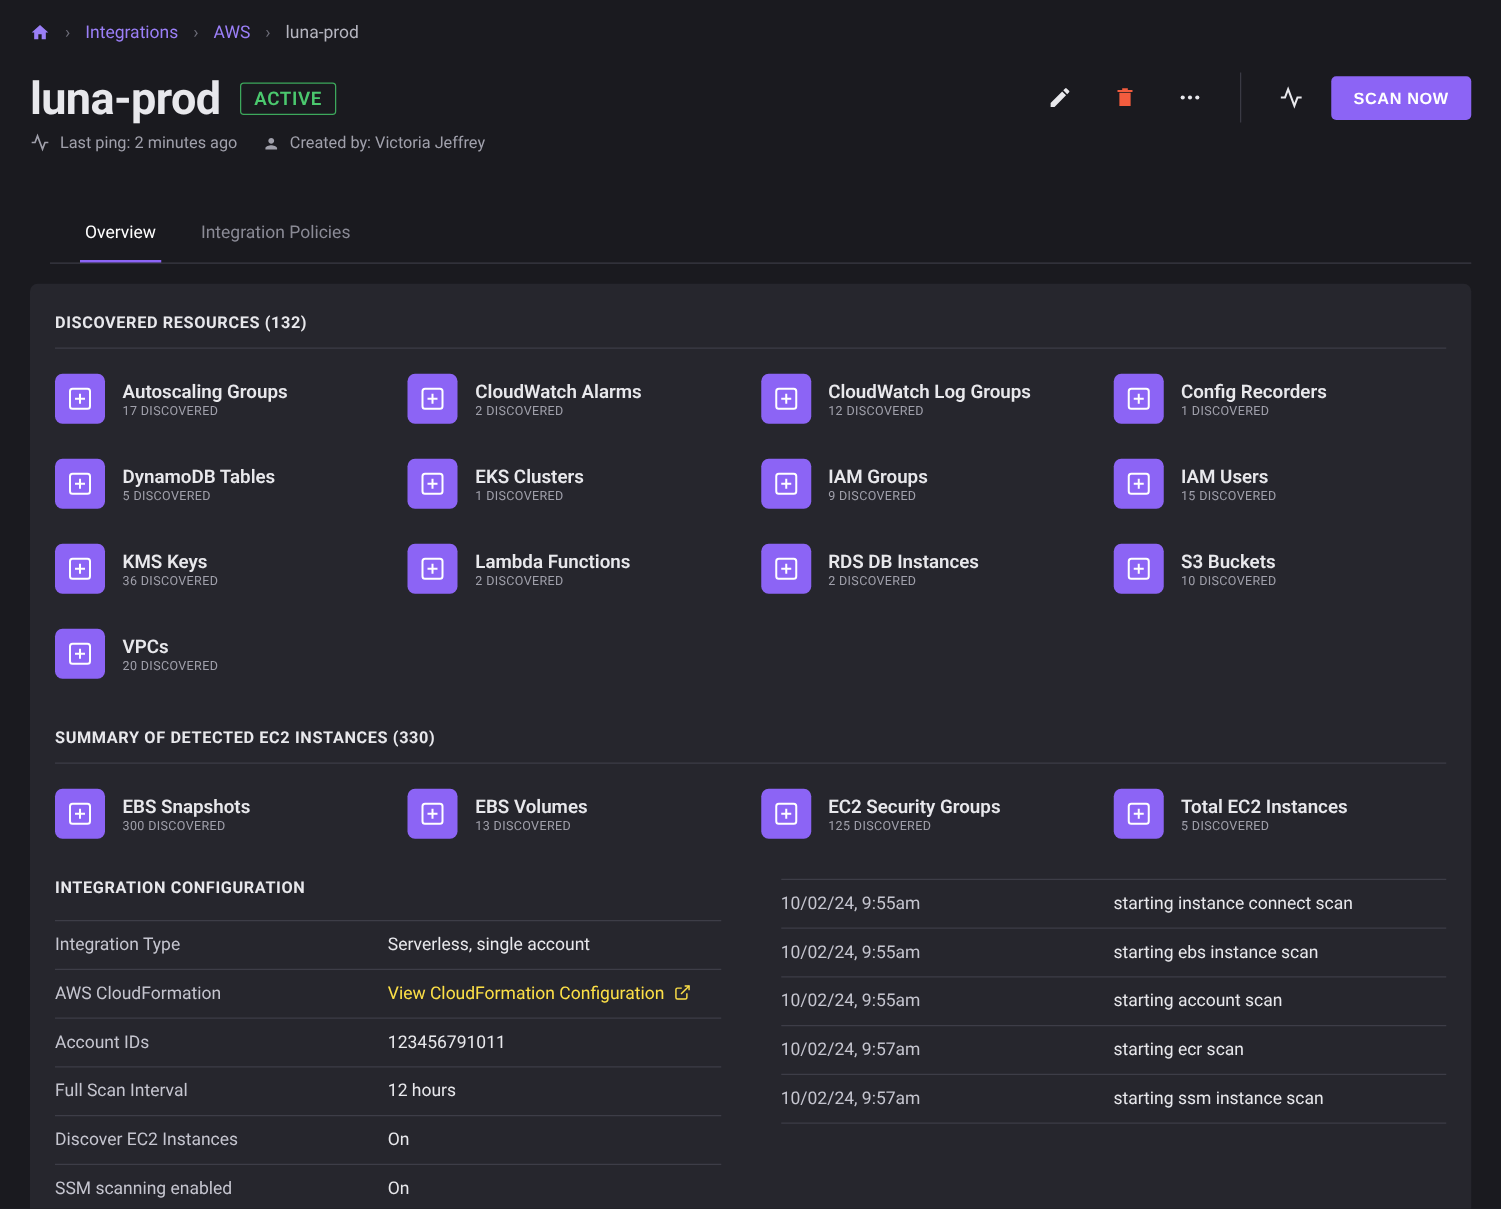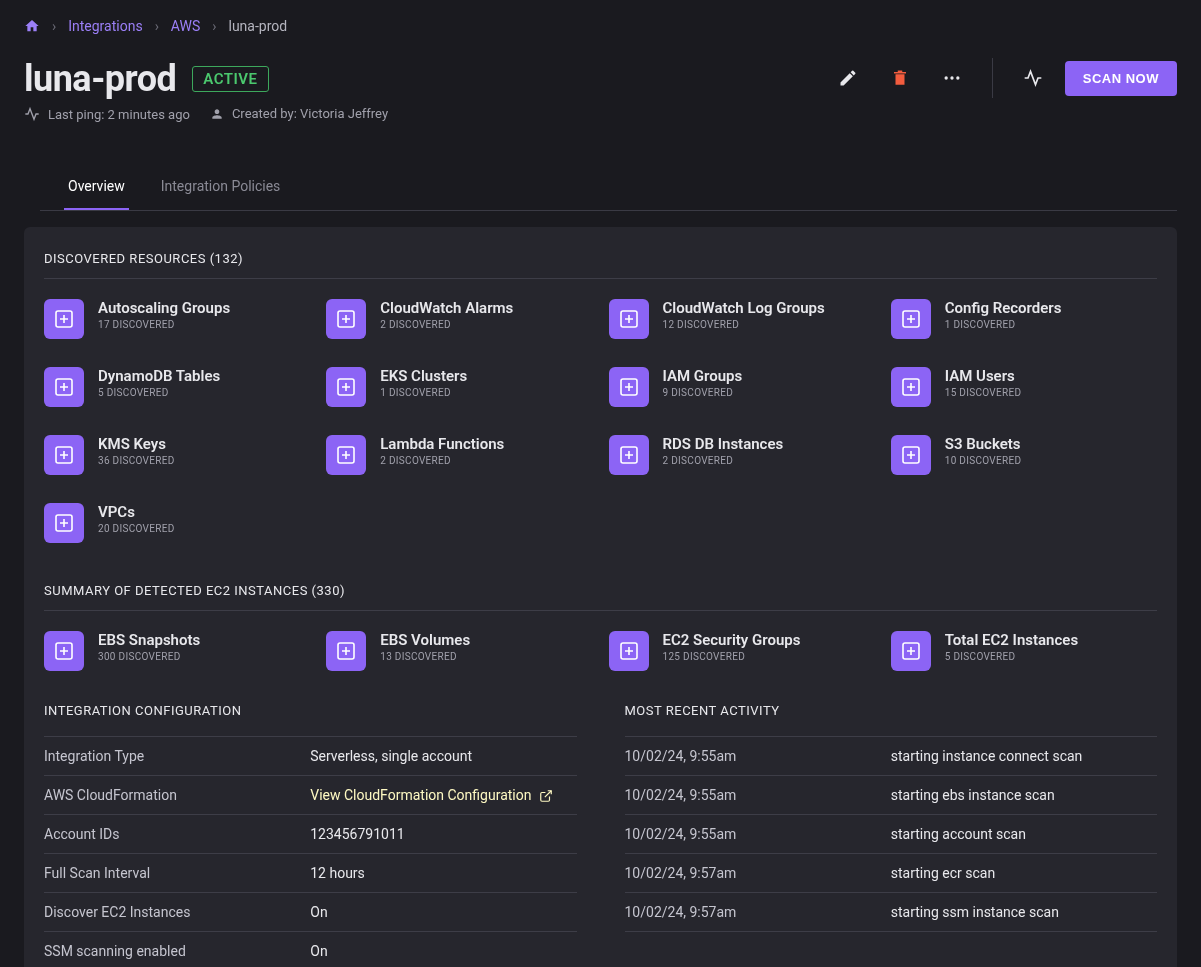--- a/index.html
+++ b/index.html
@@ -35,21 +35,21 @@
 h1 { font-size: 36px; font-weight: 700; letter-spacing: -0.5px; }
 .badge {
   border: 1px solid #3da85c;
   color: #4bc86e;
   font-size: 15px;
   font-weight: 600;
   letter-spacing: 0.5px;
   padding: 3px 10px;
   border-radius: 3px;
 }
-.meta-line { display: flex; align-items: flex-start; gap: 20px; color: #a0a0ab; font-size: 13px; }
+.meta-line { display: flex; align-items: flex-end; gap: 20px; color: #a0a0ab; font-size: 13px; }
 .meta-item { display: flex; align-items: center; gap: 8px; }
 .actions { display: flex; align-items: center; gap: 12px; }
 .icon-btn {
   width: 40px; height: 40px;
   display: flex; align-items: center; justify-content: center;
   cursor: pointer; border-radius: 4px; color: #e8e8ec;
 }
 .icon-btn.danger { color: #f25c3e; }
 .vdiv { width: 1px; height: 40px; background: #3a3a44; margin: 0 8px; }
 .scan-btn {
@@ -70,34 +70,34 @@
 .tabs-outer { margin-top: 24px; padding-left: 16px; }
 
 .panel {
   background: #26262d;
   margin: 16px 24px;
   border-radius: 6px;
   padding: 24px 20px;
 }
 .section-title {
   font-size: 13px;
-  font-weight: 400;
+  font-weight: 700;
   letter-spacing: 0.5px;
   color: #e8e8ec;
   margin-bottom: 4px;
 }
 .section-divider { border: none; border-top: 1px solid #3d3d47; margin: 12px 0 20px; }
 
 .res-grid {
   display: grid;
   grid-template-columns: repeat(4, 1fr);
   gap: 28px 16px;
   margin-bottom: 40px;
 }
-.res-item { display: flex; align-items: flex-start; gap: 14px; cursor: pointer; }
+.res-item { display: flex; align-items: center; gap: 14px; cursor: pointer; }
 .res-icon {
   width: 40px; height: 40px;
   background: #8c64f5;
   border-radius: 6px;
   display: flex; align-items: center; justify-content: center;
   flex-shrink: 0;
 }
 .res-text { display: flex; flex-direction: column; gap: 2px; }
 .res-name { font-weight: 600; font-size: 15px; }
 .res-count { font-size: 10px; color: #a0a0ab; letter-spacing: 0.3px; }
@@ -105,21 +105,21 @@
 .two-col { display: grid; grid-template-columns: 1fr 1fr; gap: 48px; }
 .kv-row {
   display: flex;
   border-bottom: 1px solid #3d3d47;
   padding: 11px 0;
   font-size: 14px;
 }
 .kv-row:first-of-type { border-top: 1px solid #3d3d47; }
 .kv-key { width: 50%; color: #c5c5cf; }
 .kv-val { width: 50%; color: #e8e8ec; }
-.kv-val a { color: #fef9c3; text-decoration: none; display: inline-flex; align-items: flex-end; gap: 8px; }
+.kv-val a { color: #fde047; text-decoration: none; display: inline-flex; align-items: flex-start; gap: 8px; }
 .ext-ic { display: inline-flex; }
 svg { display: block; }
 </style>
 </head>
 <body>
 
 <nav class="breadcrumb">
   <span class="home-ic">
     <svg width="16" height="16" viewBox="0 0 24 24" fill="currentColor">
         <path d="M10 20v-6h4v6h5v-8h3L12 3 2 12h3v8z"></path>
@@ -443,21 +443,20 @@
             <div class="kv-key">Discover EC2 Instances</div>
             <div class="kv-val"><span>On</span></div>
           </div>
           <div class="kv-row">
             <div class="kv-key">SSM scanning enabled</div>
             <div class="kv-val"><span>On</span></div>
           </div>
         </div>
     </div>
     <div>
-      <div class="section-title" style="margin-bottom:18px;">MOST RECENT ACTIVITY</div>
       <div id="activity-rows">
           <div class="kv-row">
             <div class="kv-key">10/02/24, 9:55am</div>
             <div class="kv-val">starting instance connect scan</div>
           </div>
           <div class="kv-row">
             <div class="kv-key">10/02/24, 9:55am</div>
             <div class="kv-val">starting ebs instance scan</div>
           </div>
           <div class="kv-row">

